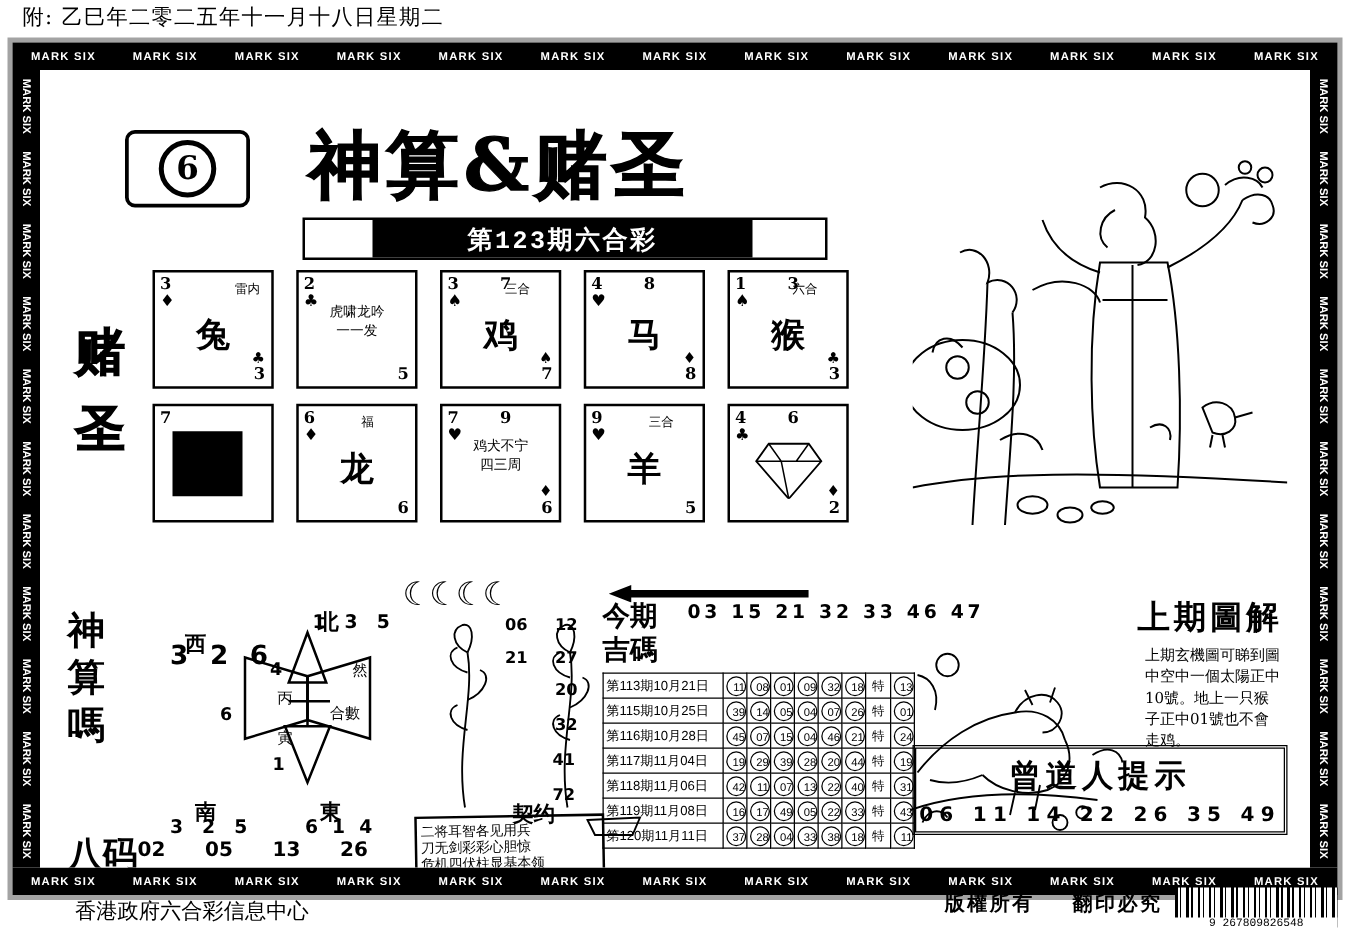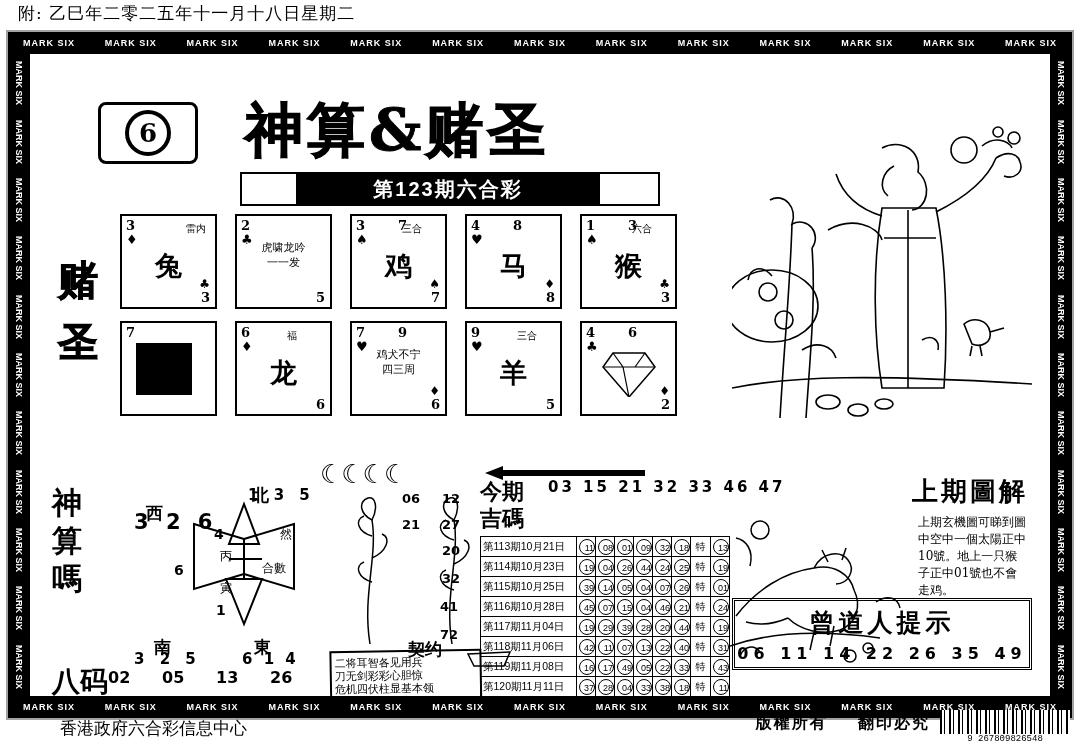--- a/index.html
+++ b/index.html
@@ -16,21 +16,21 @@
   .topline {
     position:absolute; left:18px; top:2px;
     font-family:"DejaVu Serif", serif;
     font-size:17px; letter-spacing:1px;
     white-space:nowrap;
   }
   
   .poster {
     position:absolute; left:6px; top:30px;
     width:1068px; height:690px;
-    border:2px solid #a3a3a3;
+    border:4px solid #a3a3a3;
     background:#fff;
   }
   
   .strip {
     position:absolute; left:0; width:100%; height:22px;
     background:#000; color:#fff;
     font-size:9px; font-weight:bold; letter-spacing:1px;
     display:flex; align-items:center; justify-content:space-around;
     overflow:hidden;
     font-family:"Liberation Sans", sans-serif;
@@ -79,21 +79,21 @@
     position:absolute; left:210px; top:118px; width:420px; height:34px;
     border:2px solid #000;
     display:flex; align-items:stretch;
   }
   .ribbon .cell { flex:0 0 56px; border-right:2px solid #000; }
   .ribbon .cell.last { border-right:none; border-left:2px solid #000; flex:0 0 60px; }
   .ribbon .mid {
     flex:1; background:#000; color:#fff;
     display:flex; align-items:center; justify-content:center;
     font-size:20px; font-weight:bold; letter-spacing:2px;
-    font-family:Liberation Sans, sans-serif;
+    font-family:Liberation Mono, monospace;
   }
   .vert-label {
     position:absolute; left:28px; top:195px;
     font-family:"DejaVu Serif", serif;
     font-size:40px; font-weight:bold; line-height:62px;
     -webkit-text-stroke:1px #000;
   }
 
   
   .cards { position:absolute; left:90px; top:160px; }
@@ -495,31 +495,20 @@
           <tr>
             <td class="label">第113期10月21日</td>
             <td class="ball"><span class="ballc">11</span></td>
             <td class="ball"><span class="ballc">08</span></td>
             <td class="ball"><span class="ballc">01</span></td>
             <td class="ball"><span class="ballc">09</span></td>
             <td class="ball"><span class="ballc">32</span></td>
             <td class="ball"><span class="ballc">18</span></td>
             <td class="sp">特</td>
             <td class="ball"><span class="ballc">13</span></td>
-          </tr>
-          <tr>
-            <td class="label">第114期10月23日</td>
-            <td class="ball"><span class="ballc">19</span></td>
-            <td class="ball"><span class="ballc">04</span></td>
-            <td class="ball"><span class="ballc">26</span></td>
-            <td class="ball"><span class="ballc">44</span></td>
-            <td class="ball"><span class="ballc">24</span></td>
-            <td class="ball"><span class="ballc">25</span></td>
-            <td class="sp">特</td>
-            <td class="ball"><span class="ballc">19</span></td>
           </tr>
           <tr>
             <td class="label">第115期10月25日</td>
             <td class="ball"><span class="ballc">39</span></td>
             <td class="ball"><span class="ballc">14</span></td>
             <td class="ball"><span class="ballc">05</span></td>
             <td class="ball"><span class="ballc">04</span></td>
             <td class="ball"><span class="ballc">07</span></td>
             <td class="ball"><span class="ballc">26</span></td>
             <td class="sp">特</td>

